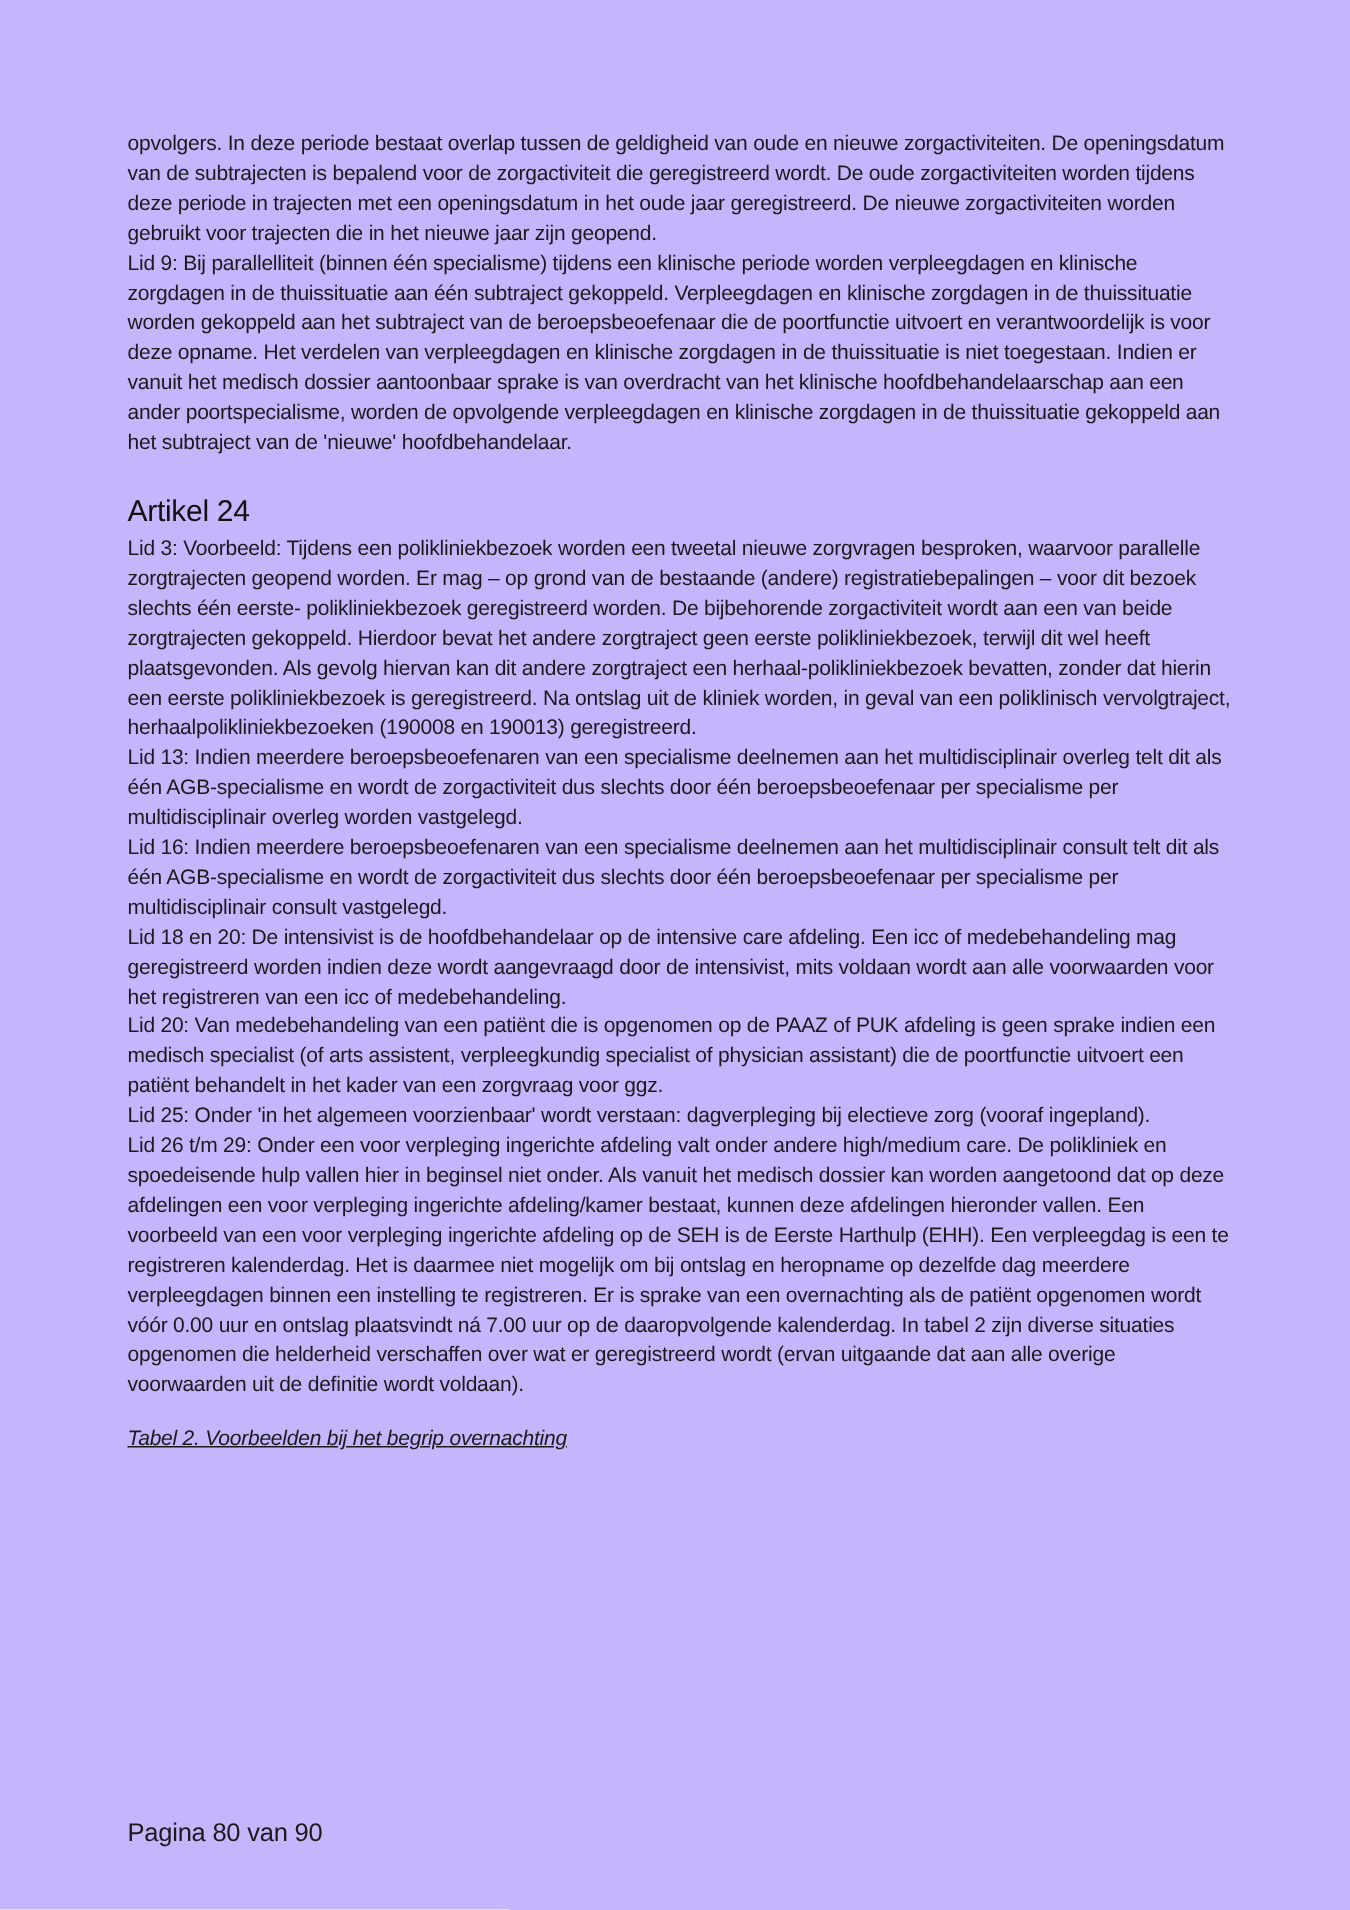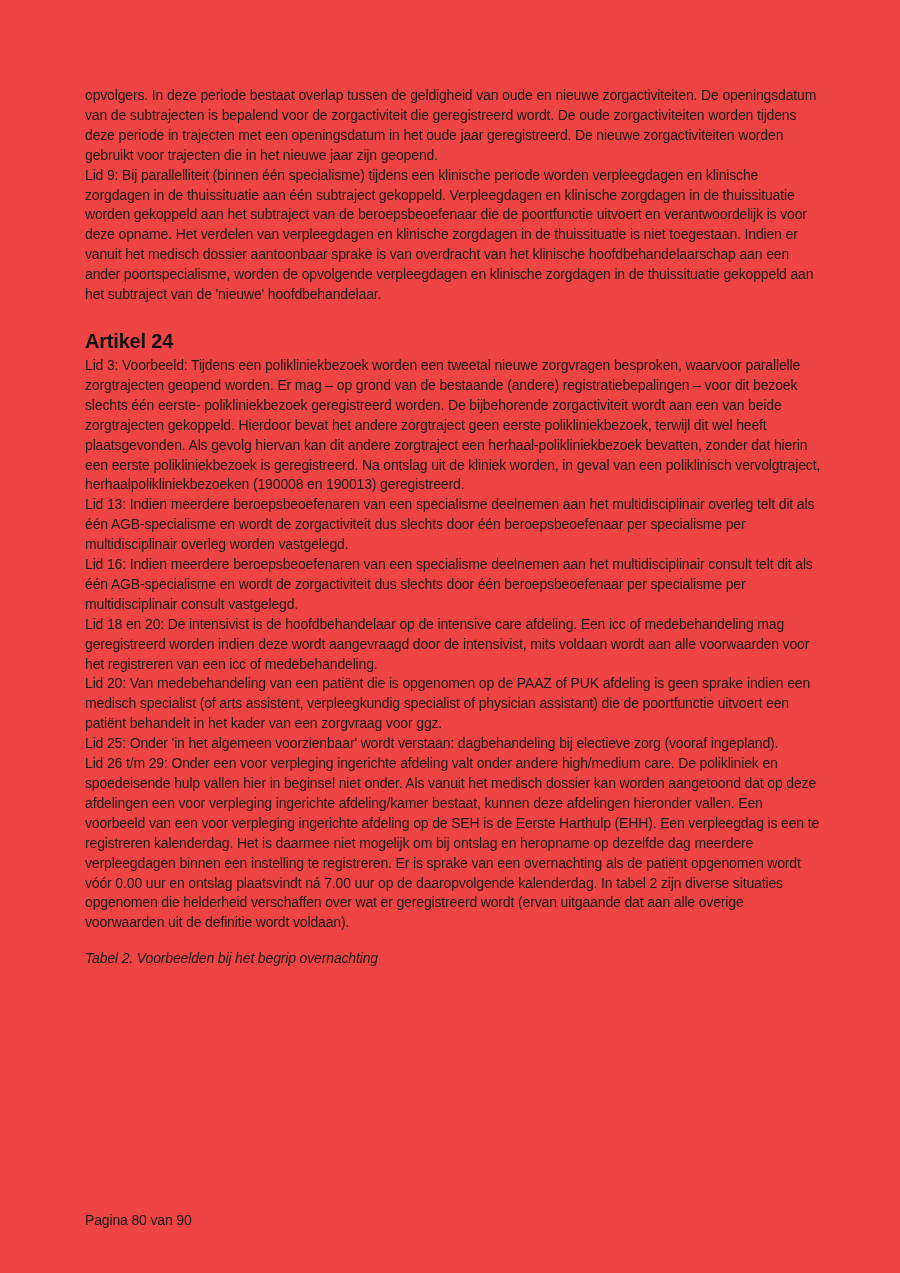--- a/index.html
+++ b/index.html
@@ -1,56 +1,57 @@
 <!DOCTYPE html>
 <html><head>
 <meta charset="utf-8">
 <style>
   html, body { margin: 0; padding: 0; background: #ffffff; }
   .page {
     position: relative;
     width: 900px;
     height: 1273px;
-    background: #ef4444;
+    background: #c4b5fd;
     font-family: "Liberation Sans", sans-serif;
     color: #1a1a1a;
     overflow: hidden;
   }
   .content {
     position: absolute;
     left: 85px;
     top: 86px;
     width: 738px;
   }
   .content p {
     margin: 0;
     font-size: 14px;
     line-height: 19.9px;
     letter-spacing: -0.15px;
     color: #1a1a1a;
   }
   .article-heading {
     margin: 25px 0 3px 0;
     font-size: 20px;
-    font-weight: bold;
+    font-weight: normal;
     letter-spacing: -0.2px;
     color: #111111;
   }
   .table-caption {
     margin-top: 16px !important;
     font-style: italic;
+    text-decoration: underline;
   }
   .footer {
     position: absolute;
     left: 85px;
     top: 1212px;
     width: 738px;
     display: flex;
     justify-content: space-between;
-    font-size: 14px;
+    font-size: 17px;
     letter-spacing: -0.15px;
     color: #1a1a1a;
   }
 </style>
 </head>
 <body>
 
 <div class="page">
 
   <div class="content">
@@ -65,21 +66,21 @@
 
     <p>Lid 13: Indien meerdere beroepsbeoefenaren van een specialisme deelnemen aan het multidisciplinair overleg telt dit als één AGB-specialisme en wordt de zorgactiviteit dus slechts door één beroepsbeoefenaar per specialisme per multidisciplinair overleg worden vastgelegd.</p>
 
     <p>Lid 16: Indien meerdere beroepsbeoefenaren van een specialisme deelnemen aan het multidisciplinair consult telt dit als één AGB-specialisme en wordt de zorgactiviteit dus slechts door één beroepsbeoefenaar per specialisme per multidisciplinair consult vastgelegd.</p>
 
     <p>Lid 18 en 20: De intensivist is de hoofdbehandelaar op de intensive care afdeling. Een icc of medebehandeling mag geregistreerd worden indien deze wordt aangevraagd door de intensivist, mits voldaan wordt aan alle voorwaarden voor het registreren van een icc of medebehandeling.</p>
 
 
     <p>Lid 20: Van medebehandeling van een patiënt die is opgenomen op de PAAZ of PUK afdeling is geen sprake indien een medisch specialist (of arts assistent, verpleegkundig specialist of physician assistant) die de poortfunctie uitvoert een patiënt behandelt in het kader van een zorgvraag voor ggz.</p>
 
-    <p>Lid 25: Onder 'in het algemeen voorzienbaar' wordt verstaan: dagbehandeling bij electieve zorg (vooraf ingepland).</p>
+    <p>Lid 25: Onder 'in het algemeen voorzienbaar' wordt verstaan: dagverpleging bij electieve zorg (vooraf ingepland).</p>
 
     <p>Lid 26 t/m 29: Onder een voor verpleging ingerichte afdeling valt onder andere high/medium care. De polikliniek en spoedeisende hulp vallen hier in beginsel niet onder. Als vanuit het medisch dossier kan worden aangetoond dat op deze afdelingen een voor verpleging ingerichte afdeling/kamer bestaat, kunnen deze afdelingen hieronder vallen. Een voorbeeld van een voor verpleging ingerichte afdeling op de SEH is de Eerste Harthulp (EHH). Een verpleegdag is een te registreren kalenderdag. Het is daarmee niet mogelijk om bij ontslag en heropname op dezelfde dag meerdere verpleegdagen binnen een instelling te registreren. Er is sprake van een overnachting als de patiënt opgenomen wordt vóór 0.00 uur en ontslag plaatsvindt ná 7.00 uur op de daaropvolgende kalenderdag. In tabel 2 zijn diverse situaties opgenomen die helderheid verschaffen over wat er geregistreerd wordt (ervan uitgaande dat aan alle overige voorwaarden uit de definitie wordt voldaan).</p>
 
     <p class="table-caption">Tabel 2. Voorbeelden bij het begrip overnachting</p>
 
   </div>
 
   <div class="footer">
     <span>Pagina 80 van 90</span>
   </div>

